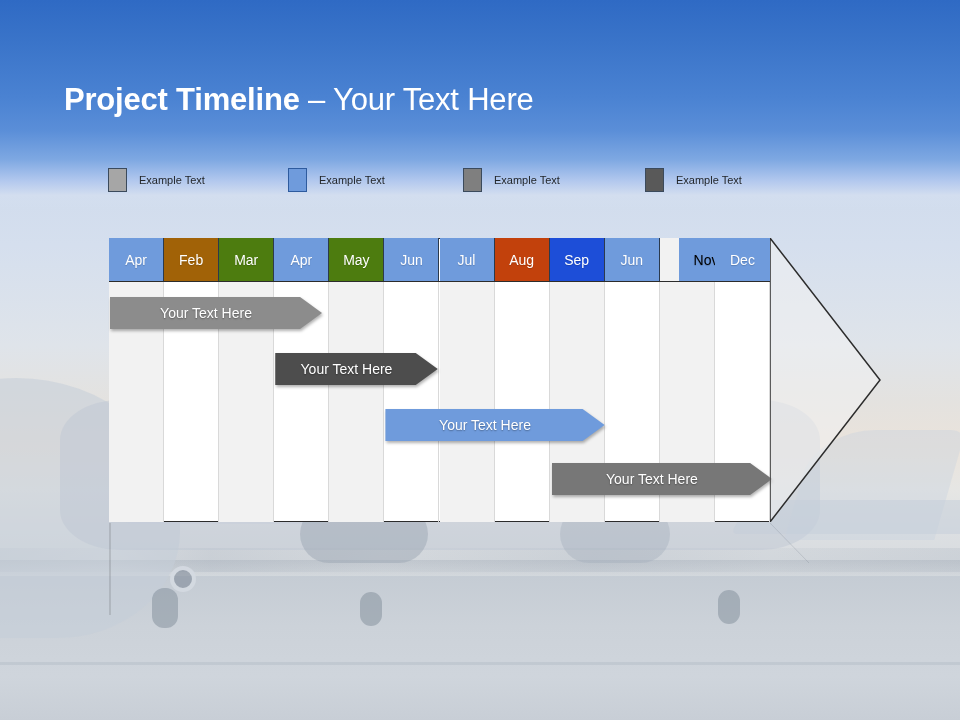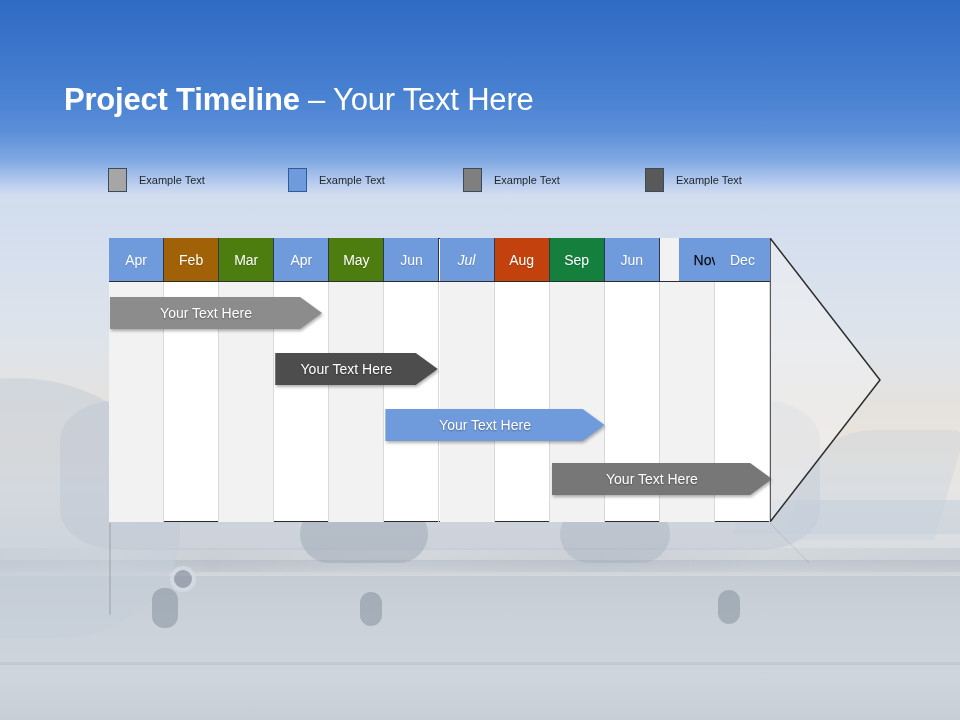--- a/index.html
+++ b/index.html
@@ -317,29 +317,29 @@
           <div class="col-sep"></div>
         </div>
         <div class="col-head" style="left: 220.333px; width: 55.0833px; background: #4d7c0f; color: rgb(255, 255, 255); text-align: center;">May</div>
         <div class="col" style="left: 275.417px; width: 55.0833px;">
           <div class="col-sep"></div>
         </div>
         <div class="col-head" style="left: 275.417px; width: 55.0833px; background: rgb(111, 155, 220); color: rgb(255, 255, 255);">Jun</div>
         <div class="col shaded" style="left: 330.5px; width: 55.0833px;">
           <div class="col-sep"></div>
         </div>
-        <div class="col-head" style="left: 330.5px; width: 55.0833px; background: rgb(111, 155, 220); color: rgb(255, 255, 255); font-style: italic;">Jul</div>
+        <div class="col-head" style="left: 330.5px; width: 55.0833px; background: rgb(111, 155, 220); color: rgb(255, 255, 255);">Jul</div>
         <div class="col" style="left: 385.583px; width: 55.0833px;">
           <div class="col-sep"></div>
         </div>
         <div class="col-head" style="left: 385.583px; width: 55.0833px; background: #c2410c; color: rgb(255, 255, 255);">Aug</div>
         <div class="col shaded" style="left: 440.667px; width: 55.0833px;">
           <div class="col-sep"></div>
         </div>
-        <div class="col-head" style="left: 440.667px; width: 55.0833px; background: #15803d; color: rgb(255, 255, 255);">Sep</div>
+        <div class="col-head" style="left: 440.667px; width: 55.0833px; background: #1d4ed8; color: rgb(255, 255, 255);">Sep</div>
         <div class="col" style="left: 495.75px; width: 55.0833px;">
           <div class="col-sep"></div>
         </div>
         <div class="col-head" style="left: 495.75px; width: 55.0833px; background: rgb(111, 155, 220); color: rgb(255, 255, 255);">Jun</div>
         <div class="col shaded" style="left: 550.833px; width: 55.0833px;">
           <div class="col-sep"></div>
         </div>
         <div class="col-head" style="left: 570px; width: 55.0833px; background: rgb(111, 155, 220); color: #000000;">Nov</div>
         <div class="col" style="left: 605.917px; width: 55.0833px;">
           <div class="col-sep"></div>

